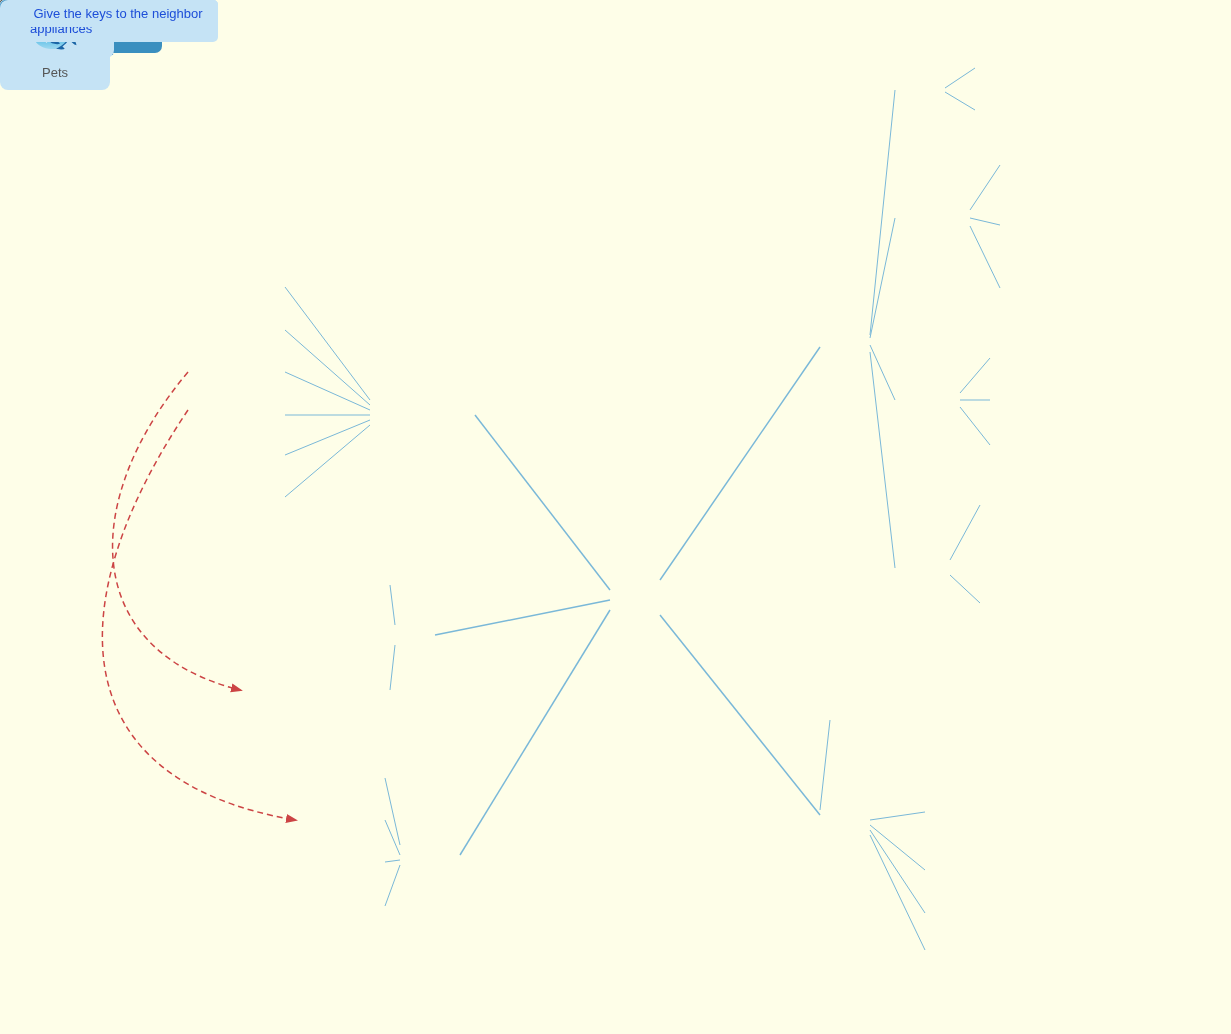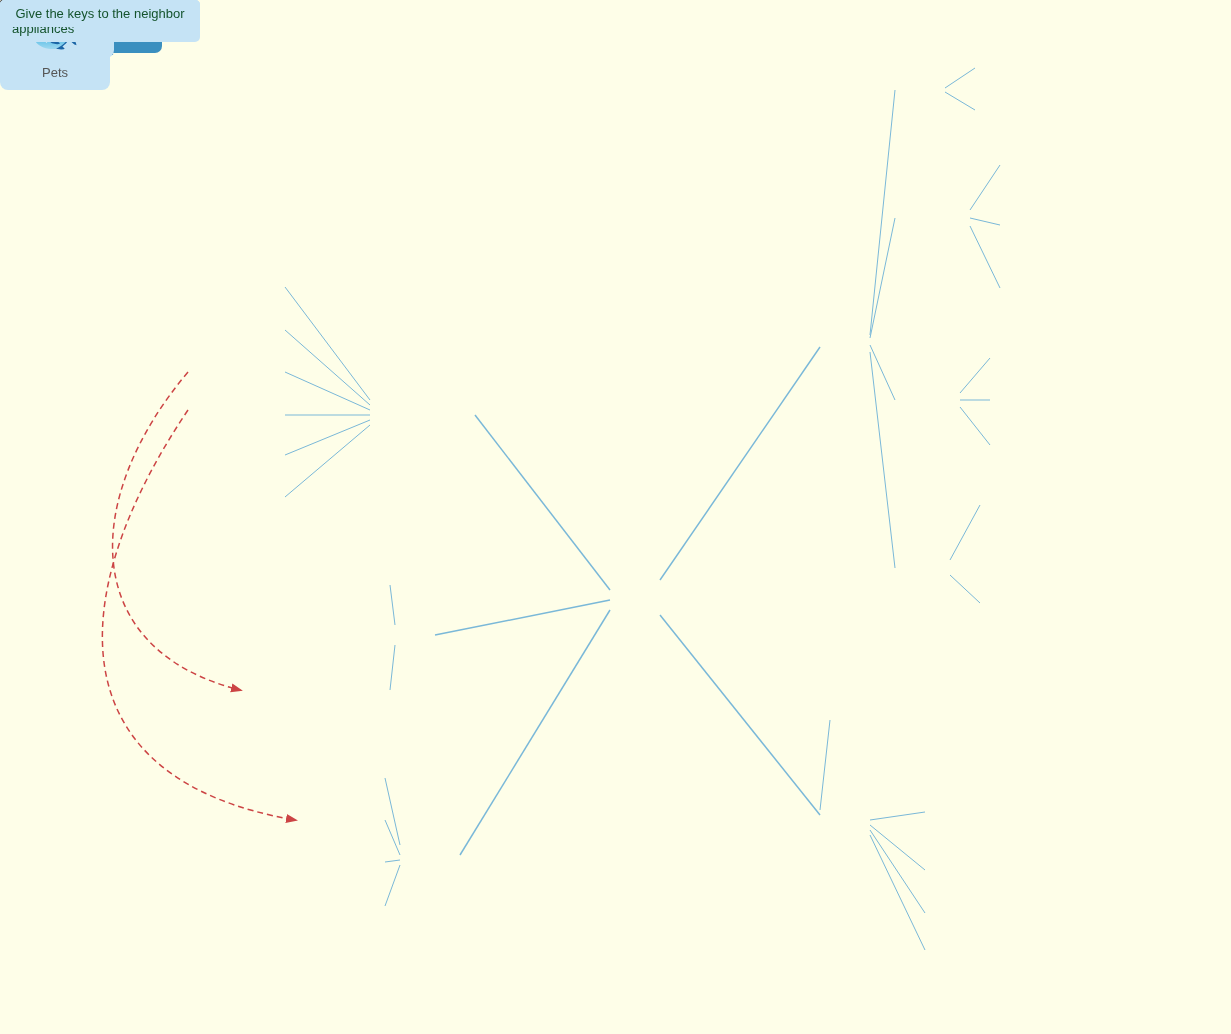--- a/index.html
+++ b/index.html
@@ -55,27 +55,28 @@
     }
     .node.leaf {
       background: #c5e3f5;
       color: #555;
       font-size: 13px;
       padding: 5px 12px;
       border-radius: 5px;
     }
     .node.flat-action {
       background: #c5e3f5;
-      color: #14532d;
+      color: #1d4ed8;
       font-size: 13px;
       padding: 6px 12px;
       border-radius: 5px;
       white-space: normal;
       width: 200px;
       text-align: left;
+      margin-left: 18px;
     }
   </style>
 </head>
 <body>
 
 <div class="mindmap">
 
 <svg class="connections">
 
   <line x1="610" y1="590" x2="475" y2="415" stroke="#7ab8d8" stroke-width="1.5"></line>

